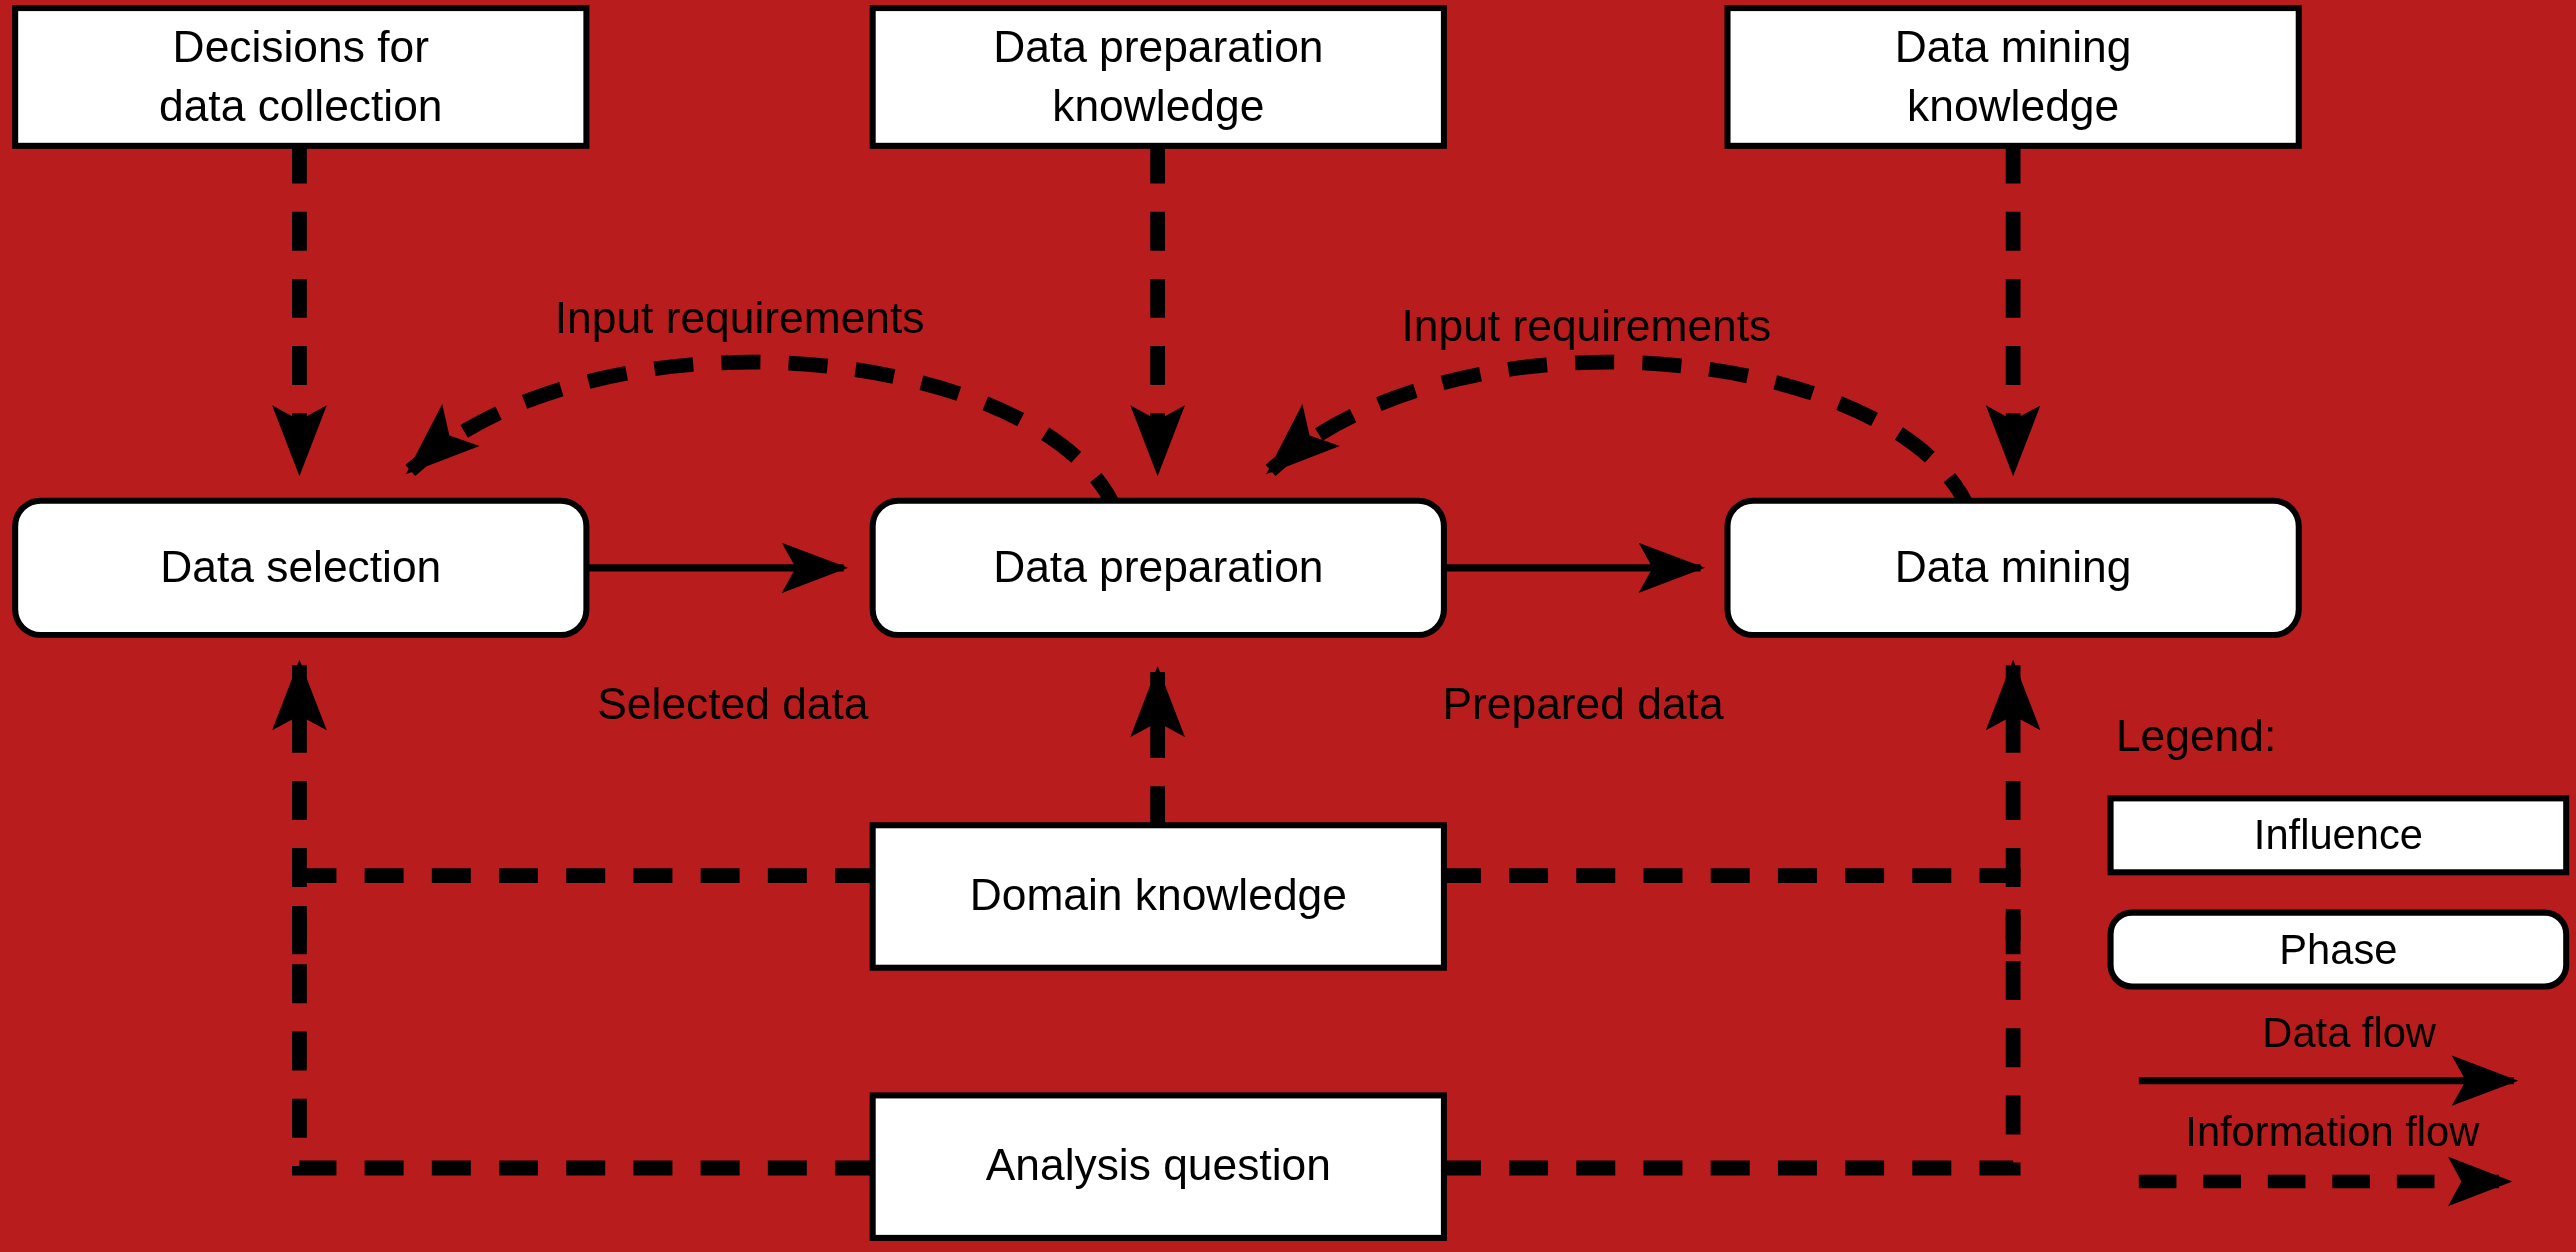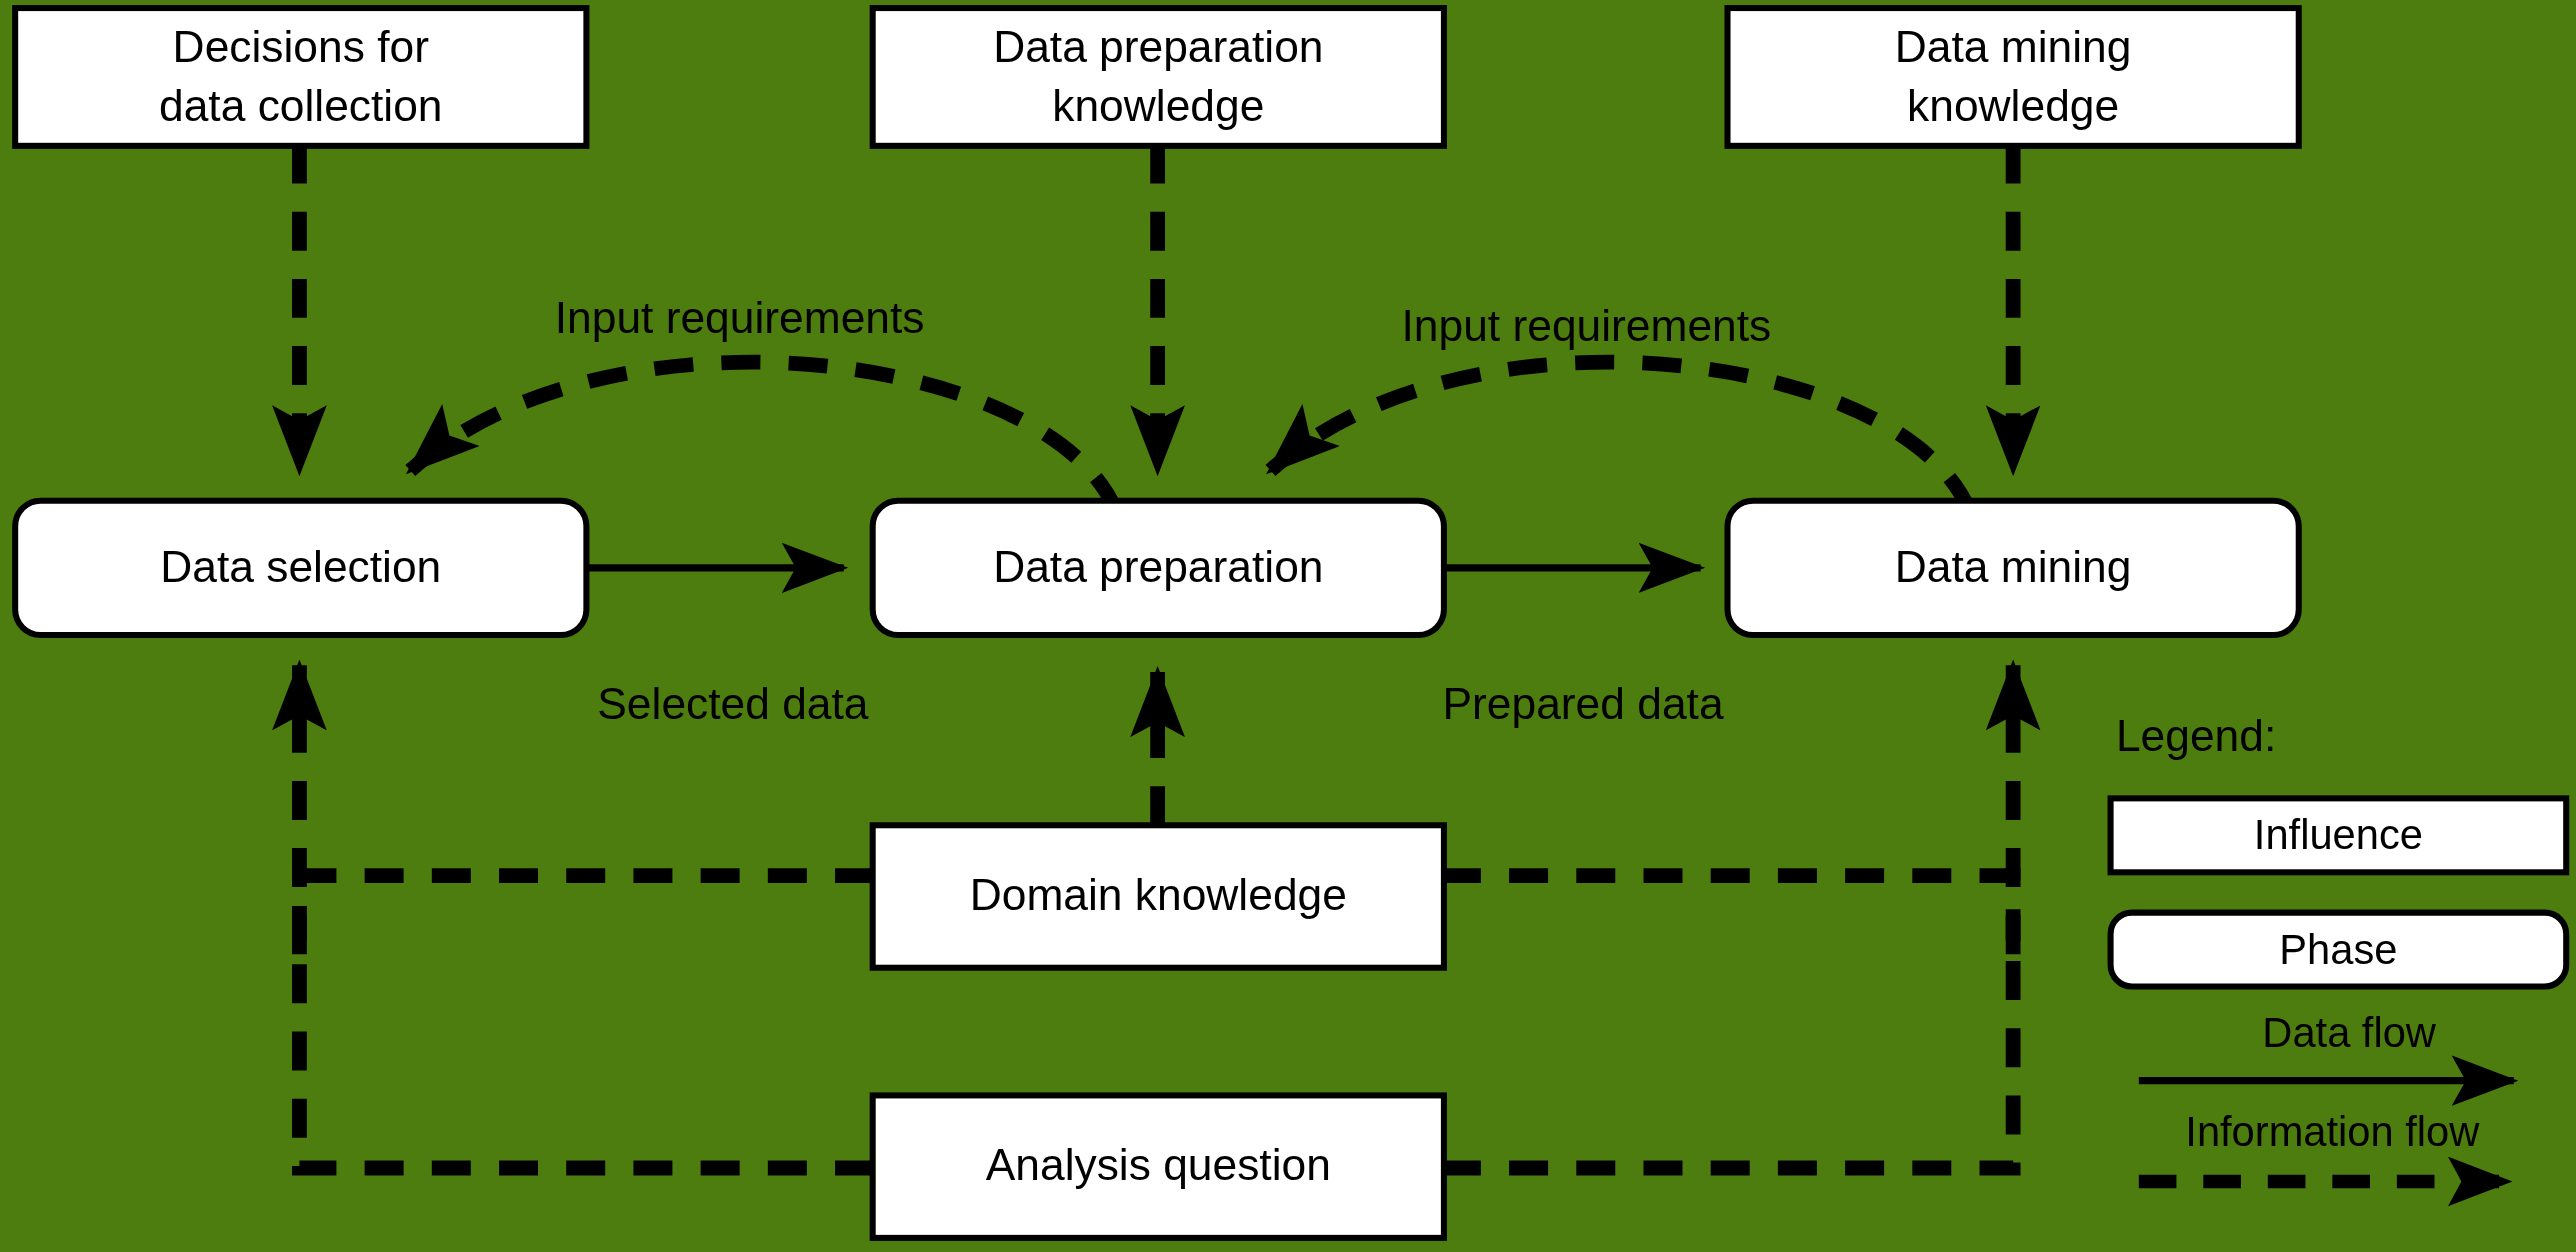--- a/index.html
+++ b/index.html
@@ -4,21 +4,21 @@
 <style>
   html, body {
     margin: 0;
     padding: 0;
     background: #ffffff;
   }
   #stage {
     position: relative;
     width: 2576px;
     height: 1252px;
-    background: #4d7c0f;
+    background: #b91c1c;
     overflow: hidden;
     font-family: "Liberation Sans", sans-serif;
   }
   svg.layer {
     position: absolute;
     top: 0;
     left: 0;
     width: 2576px;
     height: 1252px;
   }

